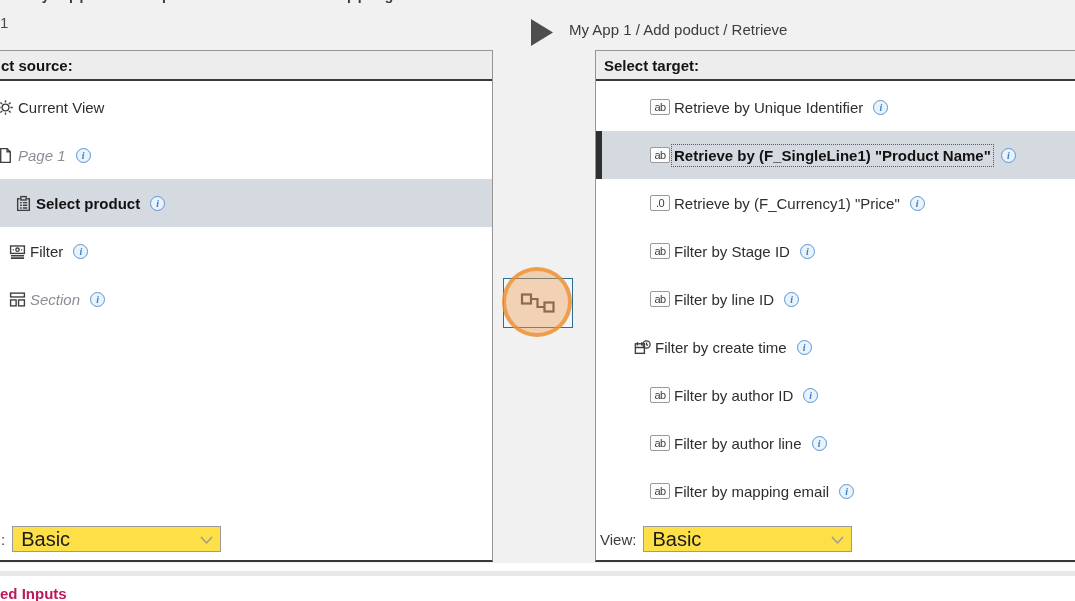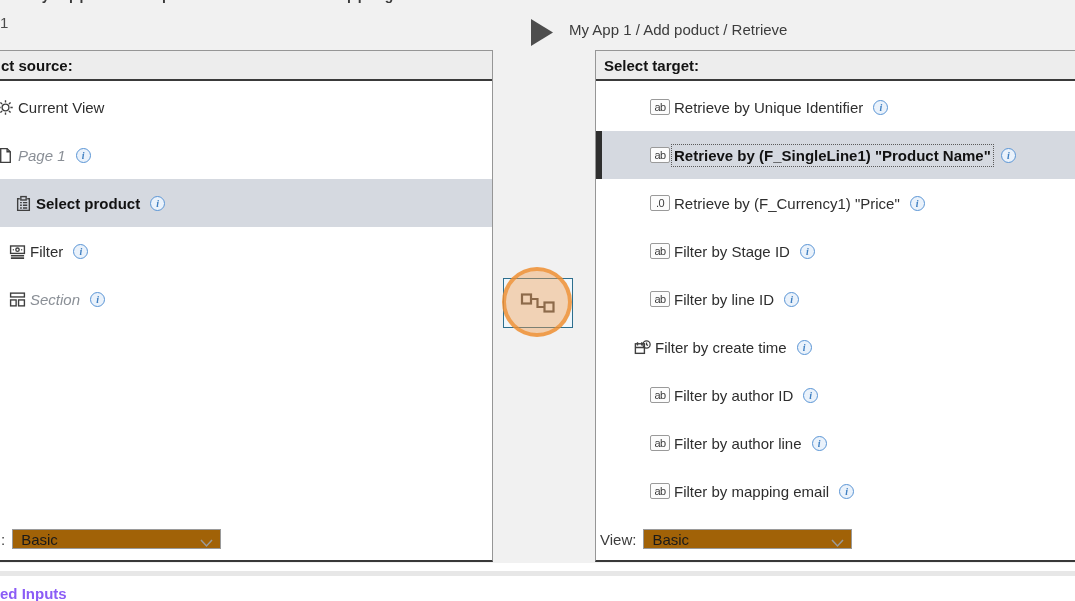--- a/index.html
+++ b/index.html
@@ -46,31 +46,31 @@
   .lbl.focusring { outline:1px dotted #5a5a5a; outline-offset:2px; }
   .info { width:15px; height:15px; flex:none; margin-left:10px; border-radius:50%;
           border:1px solid #5a95d5; background:#eaf2fb; color:#3f7fc1;
           font-family:"Liberation Serif", serif; font-style:italic; font-weight:bold;
           font-size:10px; line-height:13px; text-align:center; }
 
   .viewbar { position:absolute; left:0; right:0; bottom:0; height:42px; display:flex; align-items:center; background:#fff; }
   .panel-source .viewbar { padding-left:10px; }
   .panel-target .viewbar { padding-left:4px; }
   .viewbar label { font-size:15px; color:#3c3c3c; margin-right:7px; }
-  .select { position:relative; width:209px; height:20px; border:1px solid #9a9a9a; background:#a16207;
-            display:flex; align-items:center; padding-left:8px; font-size:15px; color:#1a1a1a; }
+  .select { position:relative; width:209px; height:26px; border:1px solid #9a9a9a; background:#fde047;
+            display:flex; align-items:center; padding-left:8px; font-size:20px; color:#1a1a1a; }
   .select svg { position:absolute; right:7px; top:9px; }
 
   .mapbtn { position:absolute; left:503px; top:278px; width:70px; height:50px;
             background:#f0f7fc; border:1px solid #2d6f8e; display:flex; align-items:center; justify-content:center; }
   .clickring { position:absolute; left:502px; top:267px; width:70px; height:70px; border-radius:50%;
                background:rgba(243,156,74,0.40); border:4px solid rgba(238,140,44,0.75); pointer-events:none; }
 
   .divider { position:absolute; left:0; top:571px; width:1075px; height:5px; background:#e7e7e7; }
-  .bottom-heading { position:absolute; left:0; top:585px; font-size:15px; font-weight:bold; color:#8b5cf6; }
+  .bottom-heading { position:absolute; left:0; top:585px; font-size:15px; font-weight:bold; color:#be185d; }
 </style>
 </head>
 <body>
 
 <div class="backdrop"></div>
 
 <div class="topcut">
     <span>My App 1 / Add product / Retrieve mapping</span>
   </div>
 <div class="crumb-left">1</div>

